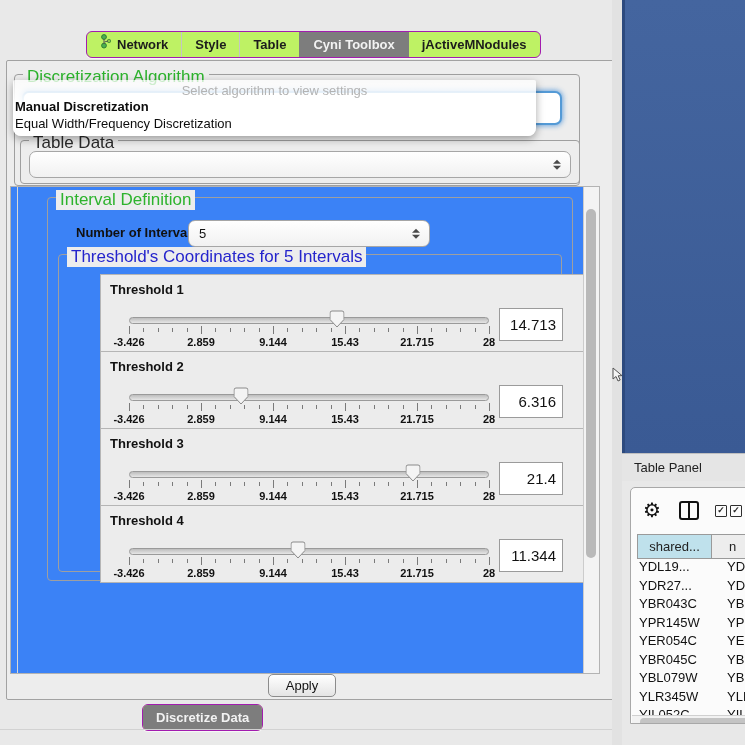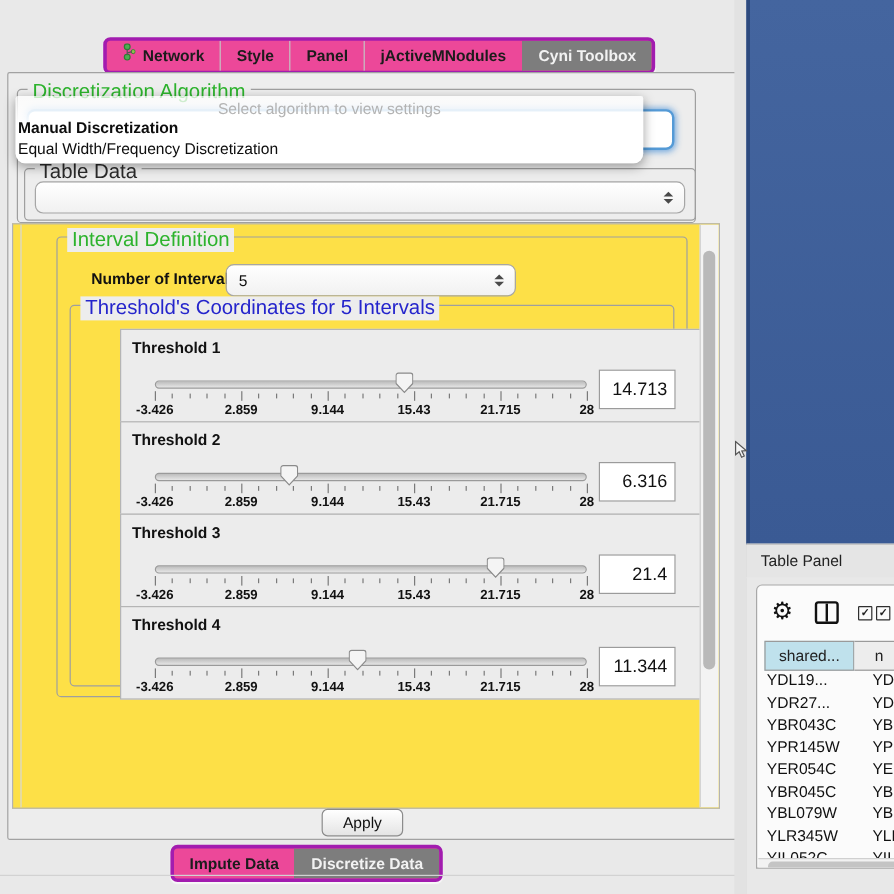--- a/index.html
+++ b/index.html
@@ -8,21 +8,21 @@
        -webkit-font-smoothing:antialiased;color:#1a1a1a}
 
   
   .control-panel{position:absolute;left:0;top:0;width:620px;height:745px;background:#e9e9e9}
   .cp-titlebar{position:absolute;left:0;top:0;width:620px;height:24px}
   .cp-title{position:absolute;left:12px;top:4px;font-size:13px;color:#222}
   .float-ico{position:absolute;right:34px;top:7px;width:9px;height:9px;border:1.5px solid #2b2b2b;border-radius:1px}
   .close-ico{position:absolute;right:12px;top:3px;font-size:13px;font-weight:bold;color:#1c1c1c}
 
   
-  .seg{position:absolute;display:flex;height:25px;background:#ec4899;border:3px solid #a21caf;
+  .seg{position:absolute;display:flex;height:25px;background:#bef264;border:1px solid #a21caf;
        border-radius:6px;overflow:hidden;box-shadow:0 1px 1px rgba(255,255,255,.7)}
   .seg-item{display:flex;align-items:center;padding:0 13px;font-size:13px;font-weight:bold;
             color:#1c1c1c;line-height:25px;border-left:1px solid #c4c4c4;white-space:nowrap}
   .seg-item:first-child{border-left:none}
   .seg-item.sel{background:#7d7d7d;color:#f2f2f2;border-left-color:#7d7d7d}
   .seg-item.sel + .seg-item{border-left-color:#7d7d7d}
   .net-tab-ico{margin-right:6px;display:inline-block}
 
   .content-frame{position:absolute;left:6px;top:60px;width:606px;height:638px;
                  background:#ededed;border:1px solid #a2a2a2;border-radius:2px}
@@ -51,21 +51,21 @@
   
   .popup{position:absolute;left:13px;top:80px;width:523px;height:56px;
          background:linear-gradient(rgba(255,255,255,.72),#ffffff 46%);
          border-radius:2px 2px 8px 8px;box-shadow:0 3px 9px rgba(0,0,0,.35);z-index:5}
   .popup-ph{position:absolute;left:0;top:3px;width:100%;text-align:center;font-size:13px;color:#b3b3b3}
   .popup-it{position:absolute;left:2px;font-size:13px;color:#0d0d0d;white-space:nowrap}
   .popup-it.b{font-weight:bold}
 
   
   .viewport{position:absolute;left:10px;top:186px;width:588px;height:486px;
-            border:1px solid #b3b3b3;background:#fde047;overflow:hidden}
+            border:1px solid #b3b3b3;background:#3b82f6;overflow:hidden}
   .vscroll{position:absolute;right:0;top:0;width:15px;height:100%;background:#f3f3f3;border-left:1px solid #cccccc}
   .vscroll .thumb{position:absolute;left:2px;width:10px;border-radius:6px;background:#b9b9b9}
   .hint-line{position:absolute;left:0;top:0;width:1px;height:100%;background:#d8d8d8}
 
   
   #threshold-panels{position:absolute;left:52px;top:76px;width:488px}
   .threshold-panel{position:relative;height:76px;border:1px solid #b5b5b5;background:#ececec;margin-top:-1px}
   .threshold-panel:first-child{margin-top:0}
   .t-label{position:absolute;left:9px;top:7px;font-size:13px;font-weight:bold;color:#111}
   .slider-zone{position:absolute;left:28px;top:38px;width:360px;height:36px}
@@ -135,27 +135,27 @@
             <circle cx="9" cy="7" r="1.7" fill="#8bc34a" stroke="#2e7d32" stroke-width=".7"></circle>
             <path d="M4 5v5 M4.5 8 L8 7" stroke="#555" stroke-width="1" fill="none"></path>
           </svg>
       </span>
       <span>Network</span>
     </div>
     <div class="seg-item">
         <span>Style</span>
       </div>
     <div class="seg-item">
-        <span>Panel</span>
+        <span>Table</span>
+      </div>
+    <div class="seg-item sel">
+        <span>Cyni Toolbox</span>
       </div>
     <div class="seg-item">
         <span>jActiveMNodules</span>
-      </div>
-    <div class="seg-item sel">
-        <span>Cyni Toolbox</span>
       </div>
   </div>
 
   <div class="content-frame"></div>
 
   <div class="groupbox" style="left:14px;top:74px;width:564px;height:110px">
     <span class="group-title gt-green">Discretization Algorithm</span>
   </div>
   <div class="alg-combo"></div>
 
@@ -382,23 +382,20 @@
 
 
     <div class="vscroll">
       <div class="thumb" style="top:22px;height:349px"></div>
     </div>
   </div>
 
   <div class="apply-btn">Apply</div>
 
   <div class="seg" style="left:142px;top:704px">
-    <div class="seg-item">
-        <span>Impute Data</span>
-      </div>
     <div class="seg-item sel">
         <span>Discretize Data</span>
       </div>
   </div>
   <div class="groove"></div>
 </div>
 
 <div class="divider"></div>
 
 <div class="desktop">

